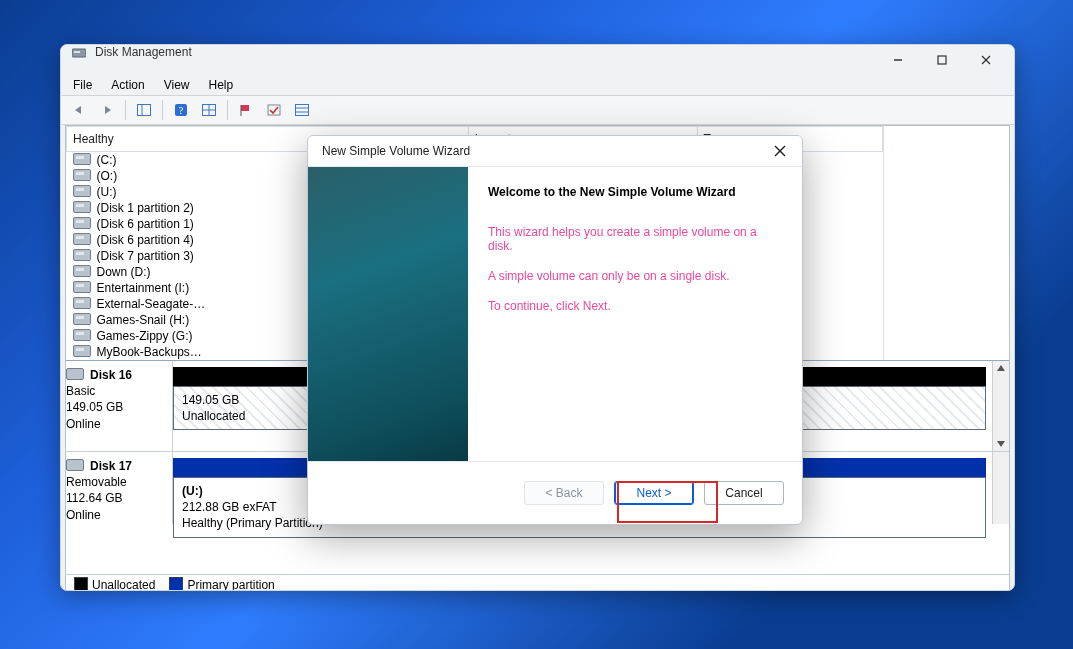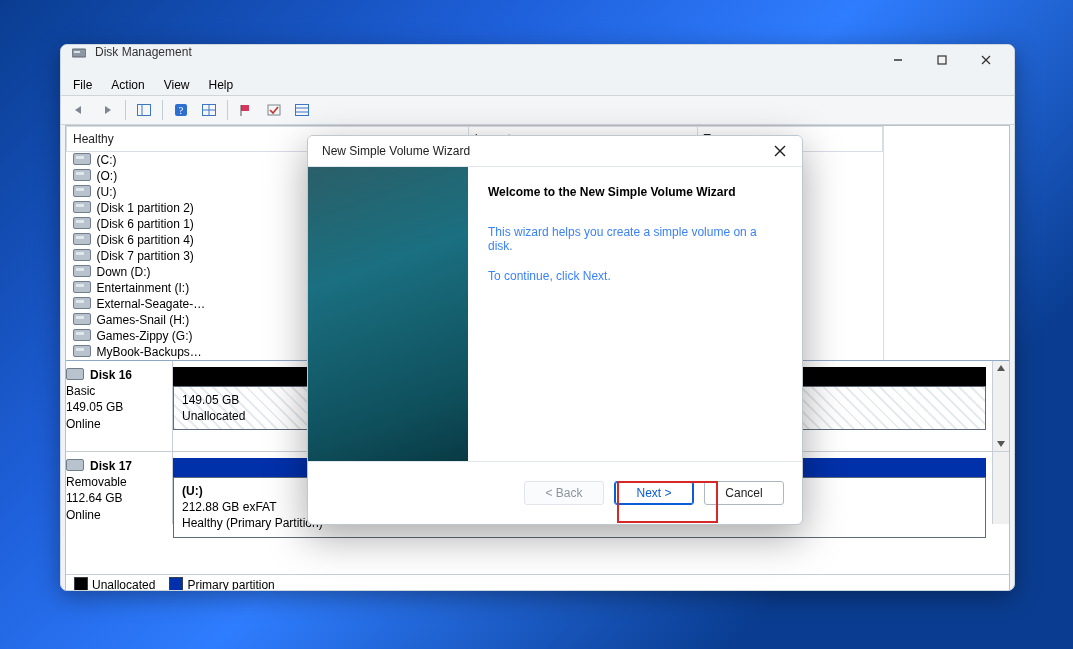--- a/index.html
+++ b/index.html
@@ -44,21 +44,21 @@
 
   
   .wizard{position:absolute;left:307px;top:135px;width:494px;height:388px;background:#fff;border:1px solid #bfc7cf;border-radius:6px;box-shadow:0 12px 40px rgba(0,0,0,.35);display:flex;flex-direction:column;overflow:hidden}
   .wtb{height:30px;display:flex;align-items:center;padding:0 8px 0 14px;background:#fff}
   .wtb .wtitle{flex:1;font-size:12px;color:#222}
   .wtb .close{width:28px;height:28px;display:flex;align-items:center;justify-content:center;border-radius:4px}
   .wbody{flex:1;display:flex;border-top:1px solid #e3e7ec}
   .wside{width:160px;background:linear-gradient(160deg,#2a5f68 0%,#1a6f80 35%,#0f4f5c 80%,#083a44 100%)}
   .wmain{flex:1;padding:14px 24px 0 20px}
   .wmain h1{font-family:Tahoma,"Segoe UI",sans-serif;font-size:12px;font-weight:700;margin:4px 0 24px 0;line-height:1.3}
-  .wmain p{font-size:12px;margin:0 0 16px 0;color:#3b82f6}
+  .wmain p{font-size:12px;margin:0 0 16px 0;color:#ec4899}
   .wbtns{height:50px;display:flex;align-items:center;justify-content:flex-end;gap:10px;padding:6px 18px;border-top:1px solid #e3e7ec}
   .btn{min-width:80px;height:24px;border:1px solid #aeb6bf;background:#fff;border-radius:3px;font-size:12px;padding:0 14px;color:#222}
   .btn:disabled{color:#8b949e;border-color:#e1e5ea;background:#fafbfc}
   .btn.primary{border-color:#0a5dd6;color:#0a5dd6;box-shadow:inset 0 0 0 1px #0a5dd6}
   .highlight{position:absolute;border:2px solid #d62828;pointer-events:none}
 </style>
 </head>
 <body>
 
 <div class="desktop">
@@ -300,20 +300,21 @@
             <line x1="1" y1="1" x2="11" y2="11" stroke="#222" stroke-width="1.4"></line>
             <line x1="11" y1="1" x2="1" y2="11" stroke="#222" stroke-width="1.4"></line>
           </svg>
         </div>
     </div>
     <div class="wbody">
       <div class="wside"></div>
       <div class="wmain">
         <h1>Welcome to the New Simple Volume Wizard</h1>
         <p>This wizard helps you create a simple volume on a disk.</p>
+        <p>A simple volume can only be on a single disk.</p>
         <p>To continue, click Next.</p>
       </div>
     </div>
     <div class="wbtns">
       <button class="btn" disabled="">&lt; Back</button>
       <button class="btn primary">Next &gt;</button>
       <button class="btn">Cancel</button>
     </div>
   </div>
 

